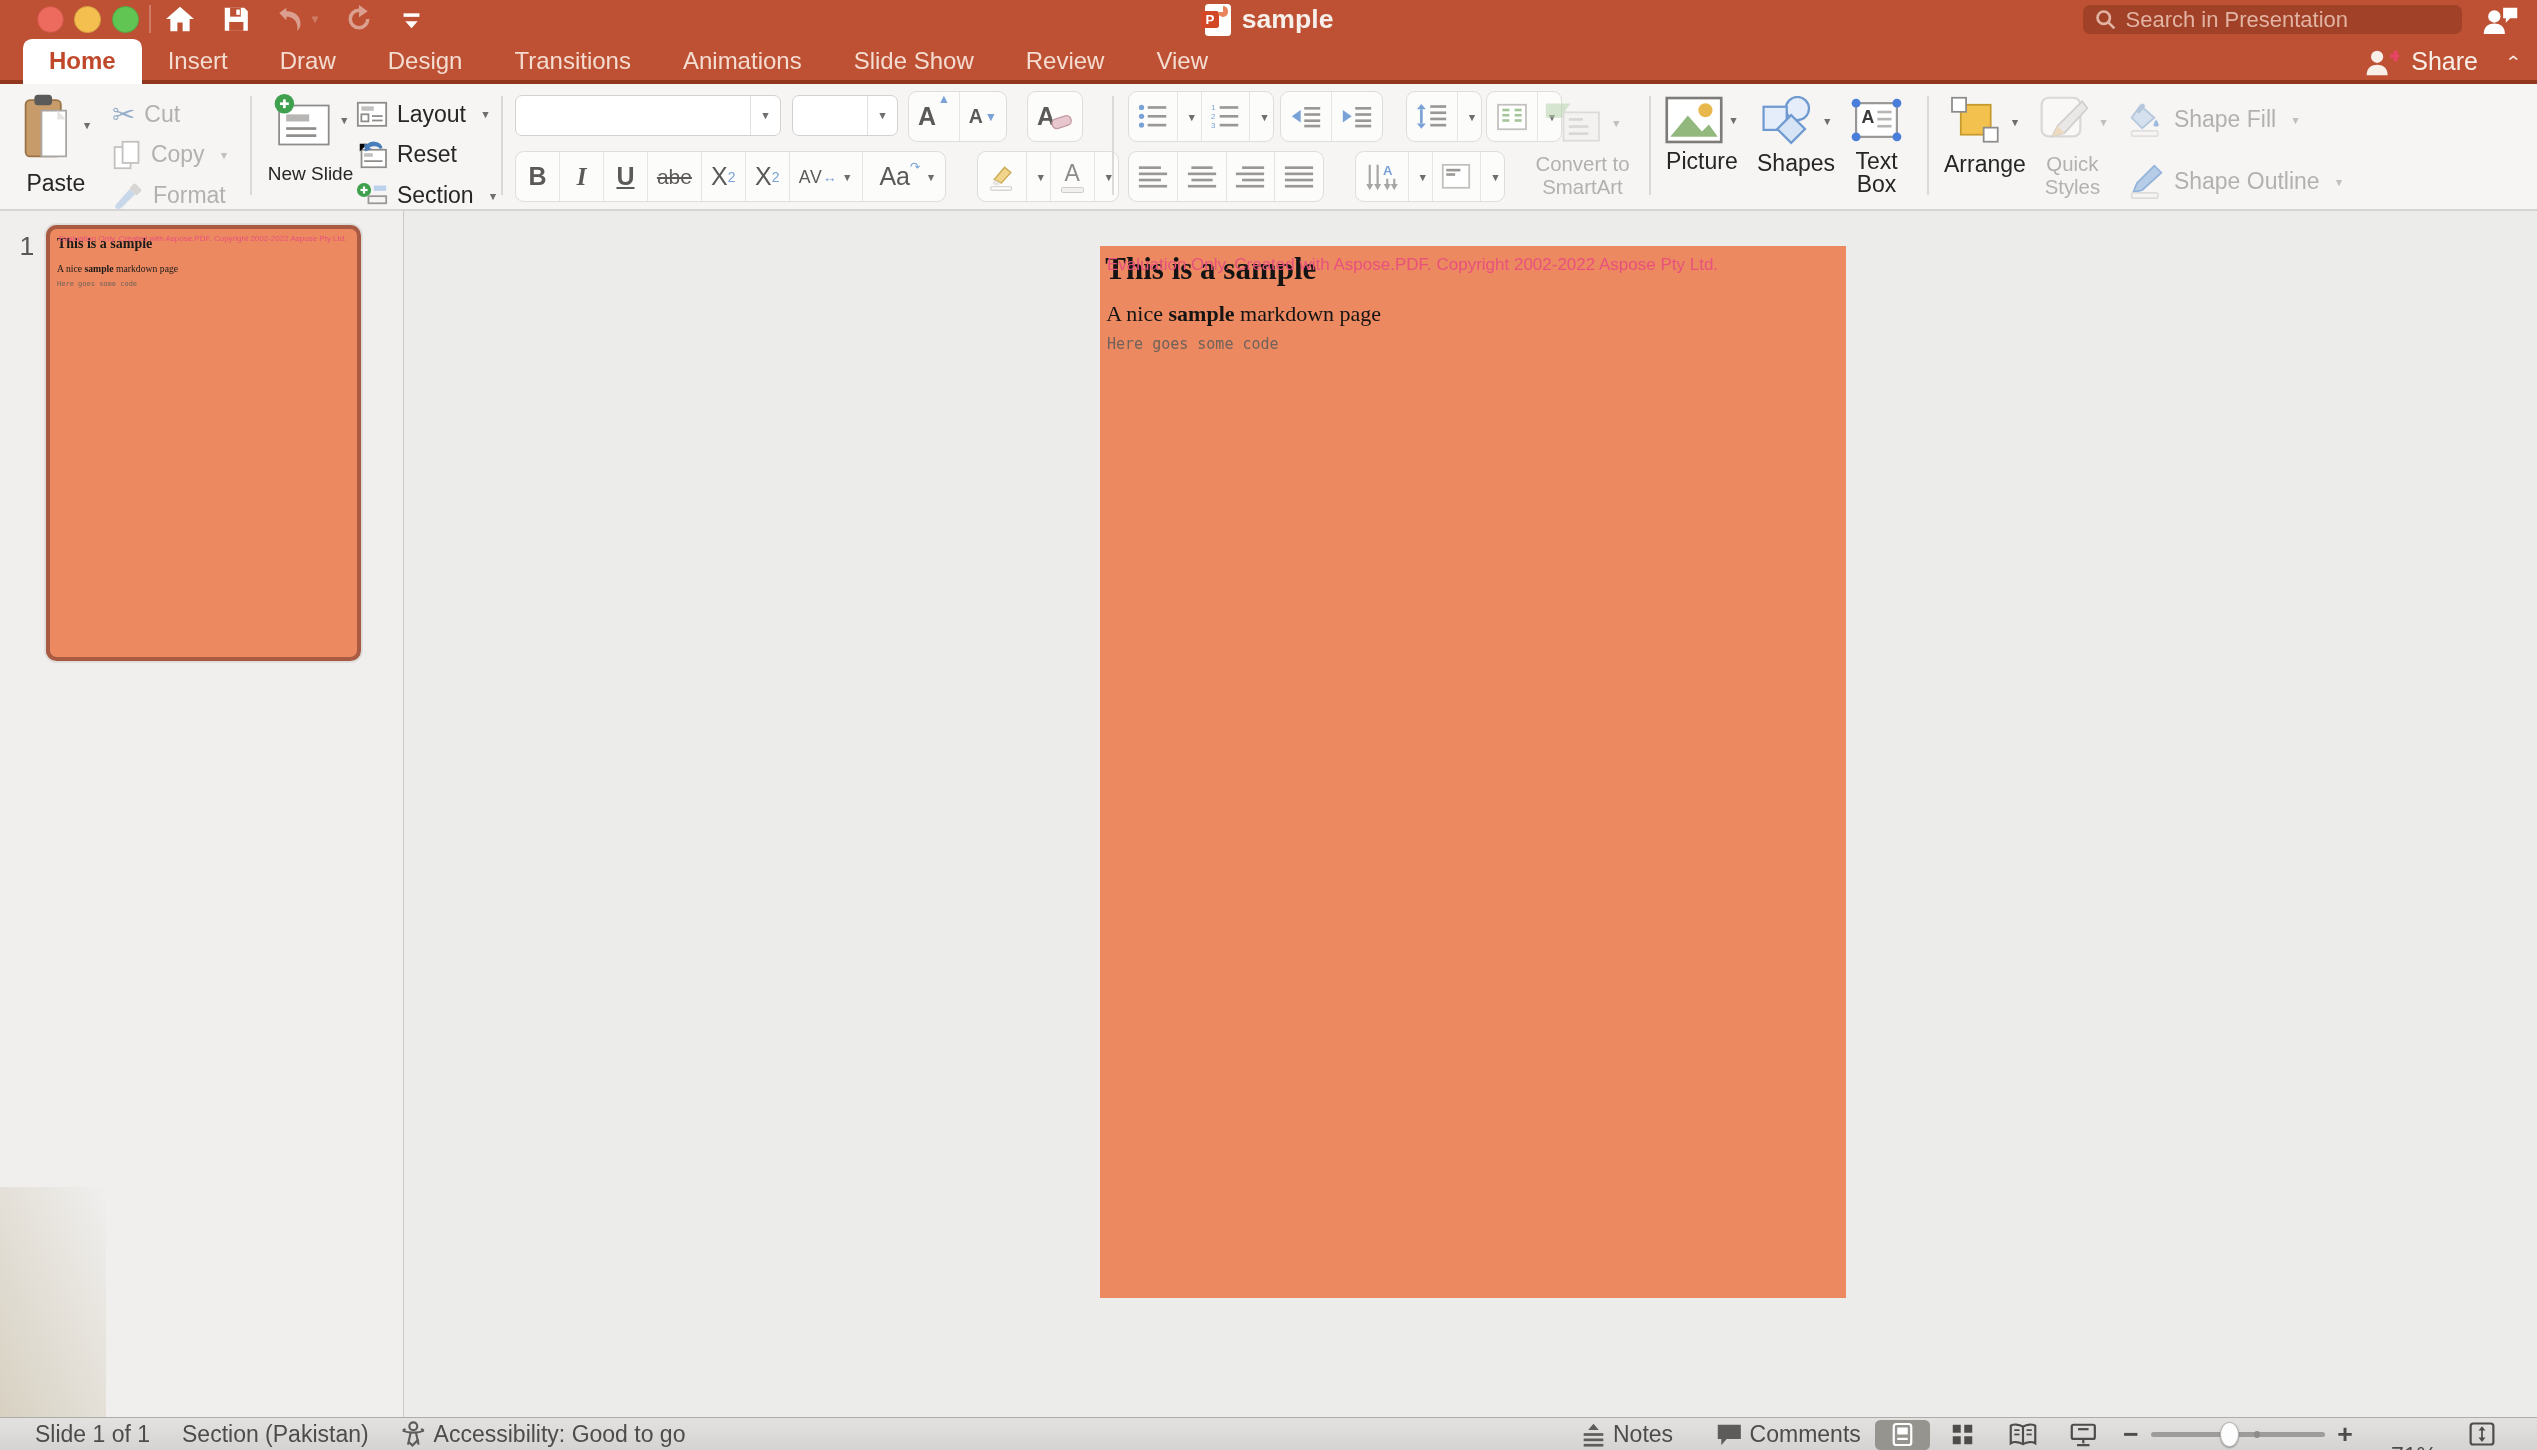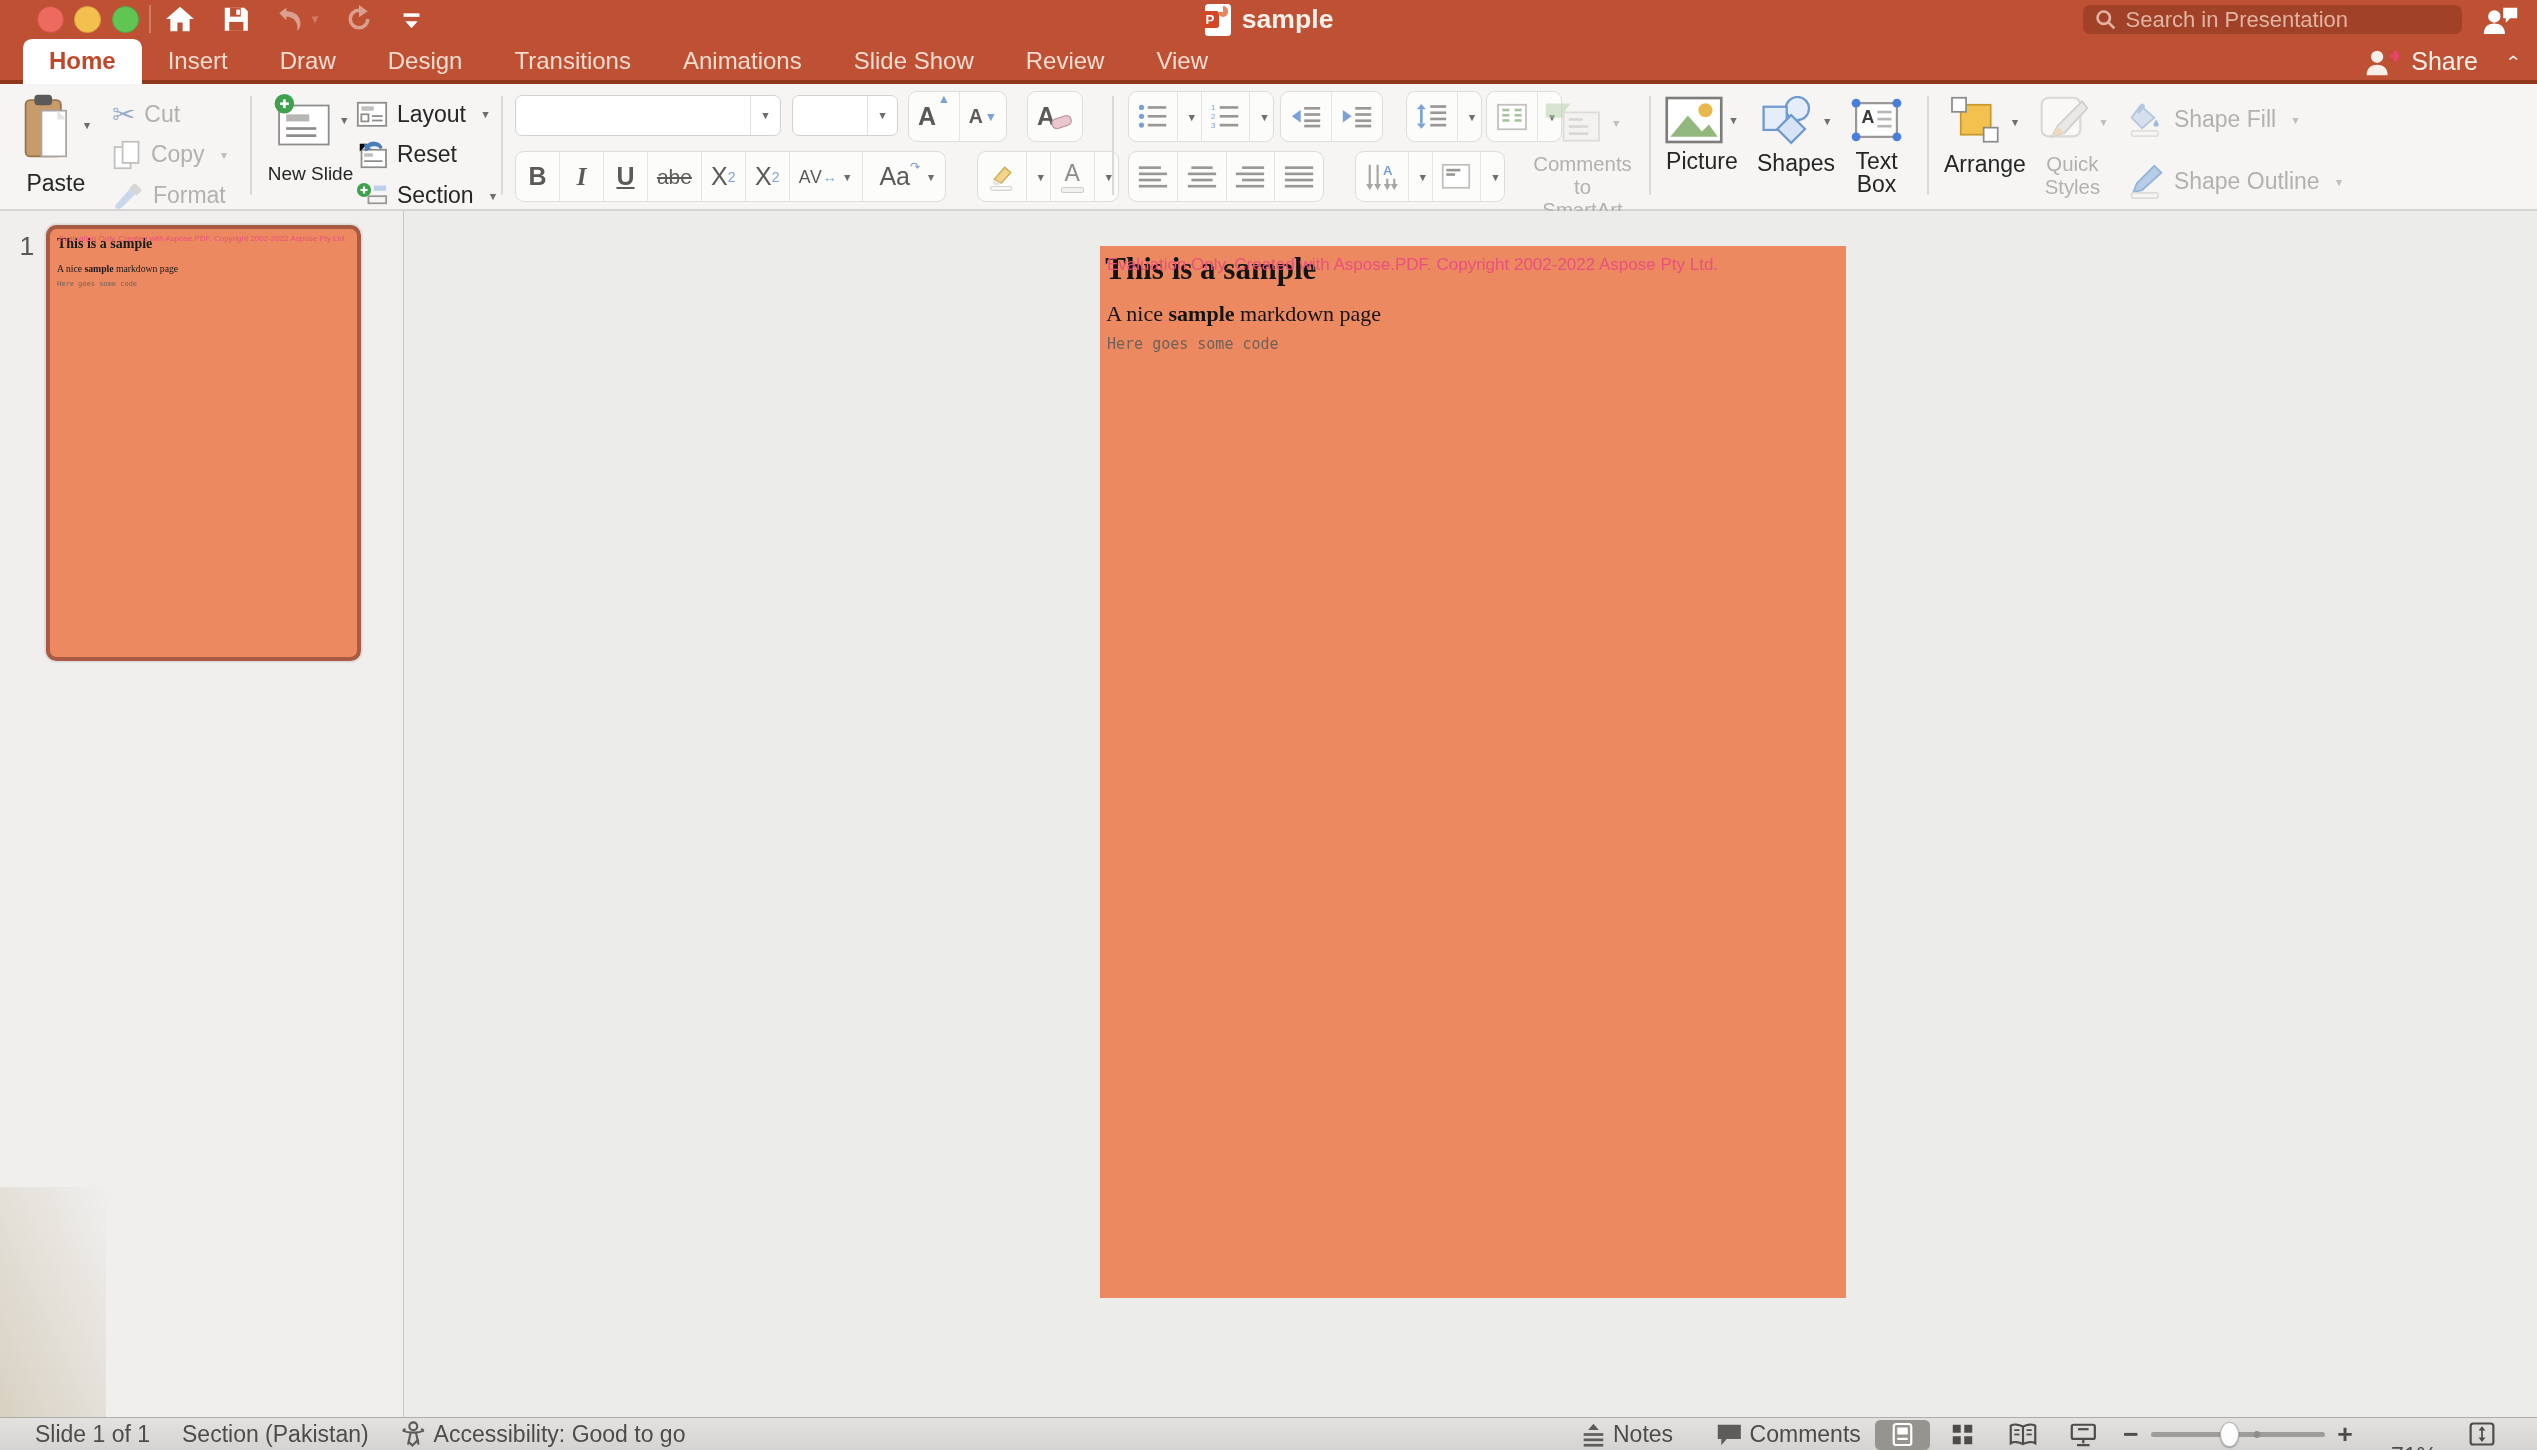--- a/index.html
+++ b/index.html
@@ -518,21 +518,21 @@
       <div style="display:flex; align-items:center;">
         <svg width="62" height="50" viewBox="0 0 70 56" opacity="0.55">
             <path d="M2 6 L30 6 L24 14 L30 22 L2 22 Z" fill="#B8D4AC"></path>
             <rect x="22" y="16" width="40" height="32" fill="#F2F0EE" stroke="#C8C6C4" stroke-width="2"></rect>
             <line x1="28" y1="24" x2="44" y2="24" stroke="#C2C0BE" stroke-width="3"></line>
             <line x1="28" y1="32" x2="50" y2="32" stroke="#C2C0BE" stroke-width="3"></line>
             <line x1="28" y1="40" x2="50" y2="40" stroke="#C2C0BE" stroke-width="3"></line>
           </svg>
         <span class="dd dis">▼</span>
       </div>
-      <span class="lab rlabel dis"><span>Comments to</span><br><span>SmartArt</span></span>
+      <span class="lab rlabel dis"><span>Convert to</span><br><span>SmartArt</span></span>
     </div>
 
     <div class="rgroup-div" style="left:1649px;"></div>
 
     <div class="bigbtn" style="left:1665px; top:12.4px;">
       <div style="display:flex; align-items:center;">
         <svg width="58" height="48" viewBox="0 0 66 54">
             <rect x="2" y="2" width="62" height="50" fill="#fff" stroke="#7E7C7A" stroke-width="3"></rect>
             <path d="M6 46 L26 22 L42 40 L50 32 L60 46 Z" fill="#93B87E"></path>
             <circle cx="46" cy="16" r="8" fill="#E8B84C"></circle>

